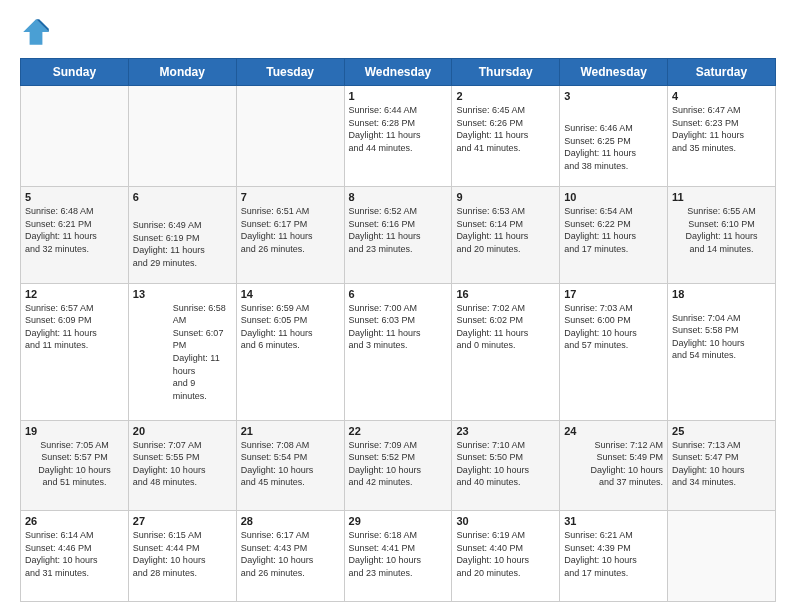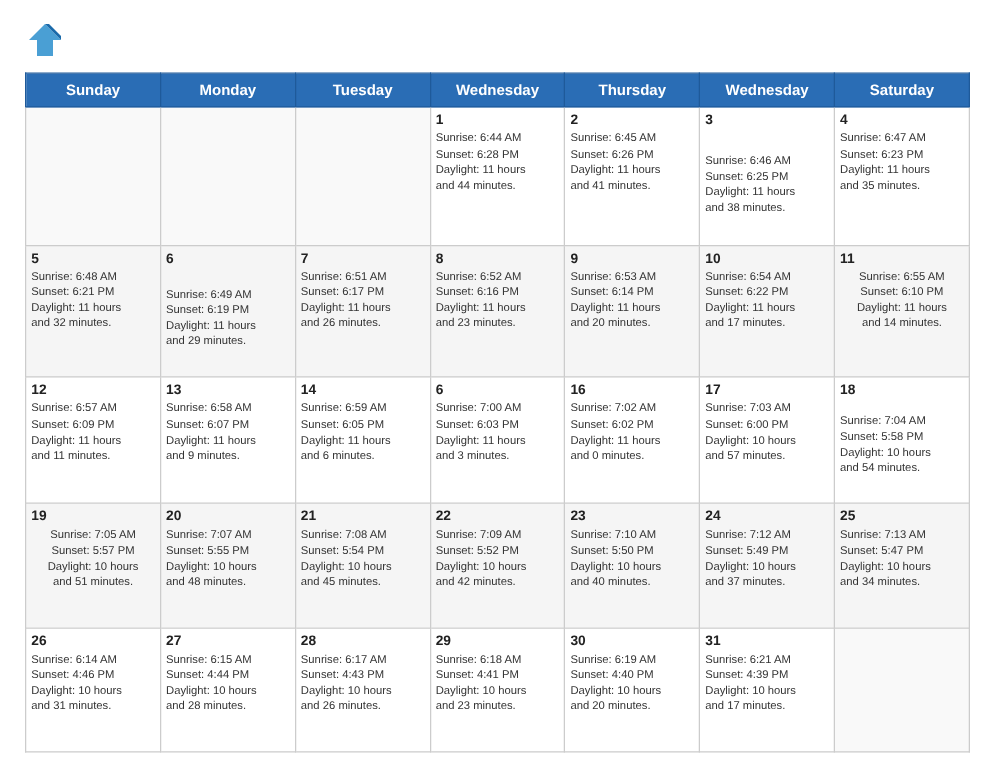--- a/index.html
+++ b/index.html
@@ -225,21 +225,21 @@
         <tr>
           <td>
             <span class="day-num">12</span>
             <div class="day-info" style="white-space: pre-wrap;">Sunrise: 6:57 AM
 Sunset: 6:09 PM
 Daylight: 11 hours
 and 11 minutes.</div>
           </td>
           <td>
             <span class="day-num">13</span>
-            <div class="day-info" style="white-space: pre-wrap;">Sunrise: 6:58 AM
+            <div class="day-info" style="white-space: pre-wrap; margin-left: 40px;">Sunrise: 6:58 AM
 Sunset: 6:07 PM
 Daylight: 11 hours
 and 9 minutes.</div>
           </td>
           <td>
             <span class="day-num">14</span>
             <div class="day-info" style="white-space: pre-wrap;">Sunrise: 6:59 AM
 Sunset: 6:05 PM
 Daylight: 11 hours
 and 6 minutes.</div>
@@ -304,21 +304,21 @@
           </td>
           <td>
             <span class="day-num">23</span>
             <div class="day-info" style="white-space: pre-wrap;">Sunrise: 7:10 AM
 Sunset: 5:50 PM
 Daylight: 10 hours
 and 40 minutes.</div>
           </td>
           <td>
             <span class="day-num">24</span>
-            <div class="day-info" style="white-space: pre-wrap;">Sunrise: 7:12 AM
+            <div class="day-info" style="white-space: pre-wrap; text-align: right;">Sunrise: 7:12 AM
 Sunset: 5:49 PM
 Daylight: 10 hours
 and 37 minutes.</div>
           </td>
           <td>
             <span class="day-num">25</span>
             <div class="day-info" style="white-space: pre-wrap;">Sunrise: 7:13 AM
 Sunset: 5:47 PM
 Daylight: 10 hours
 and 34 minutes.</div>

